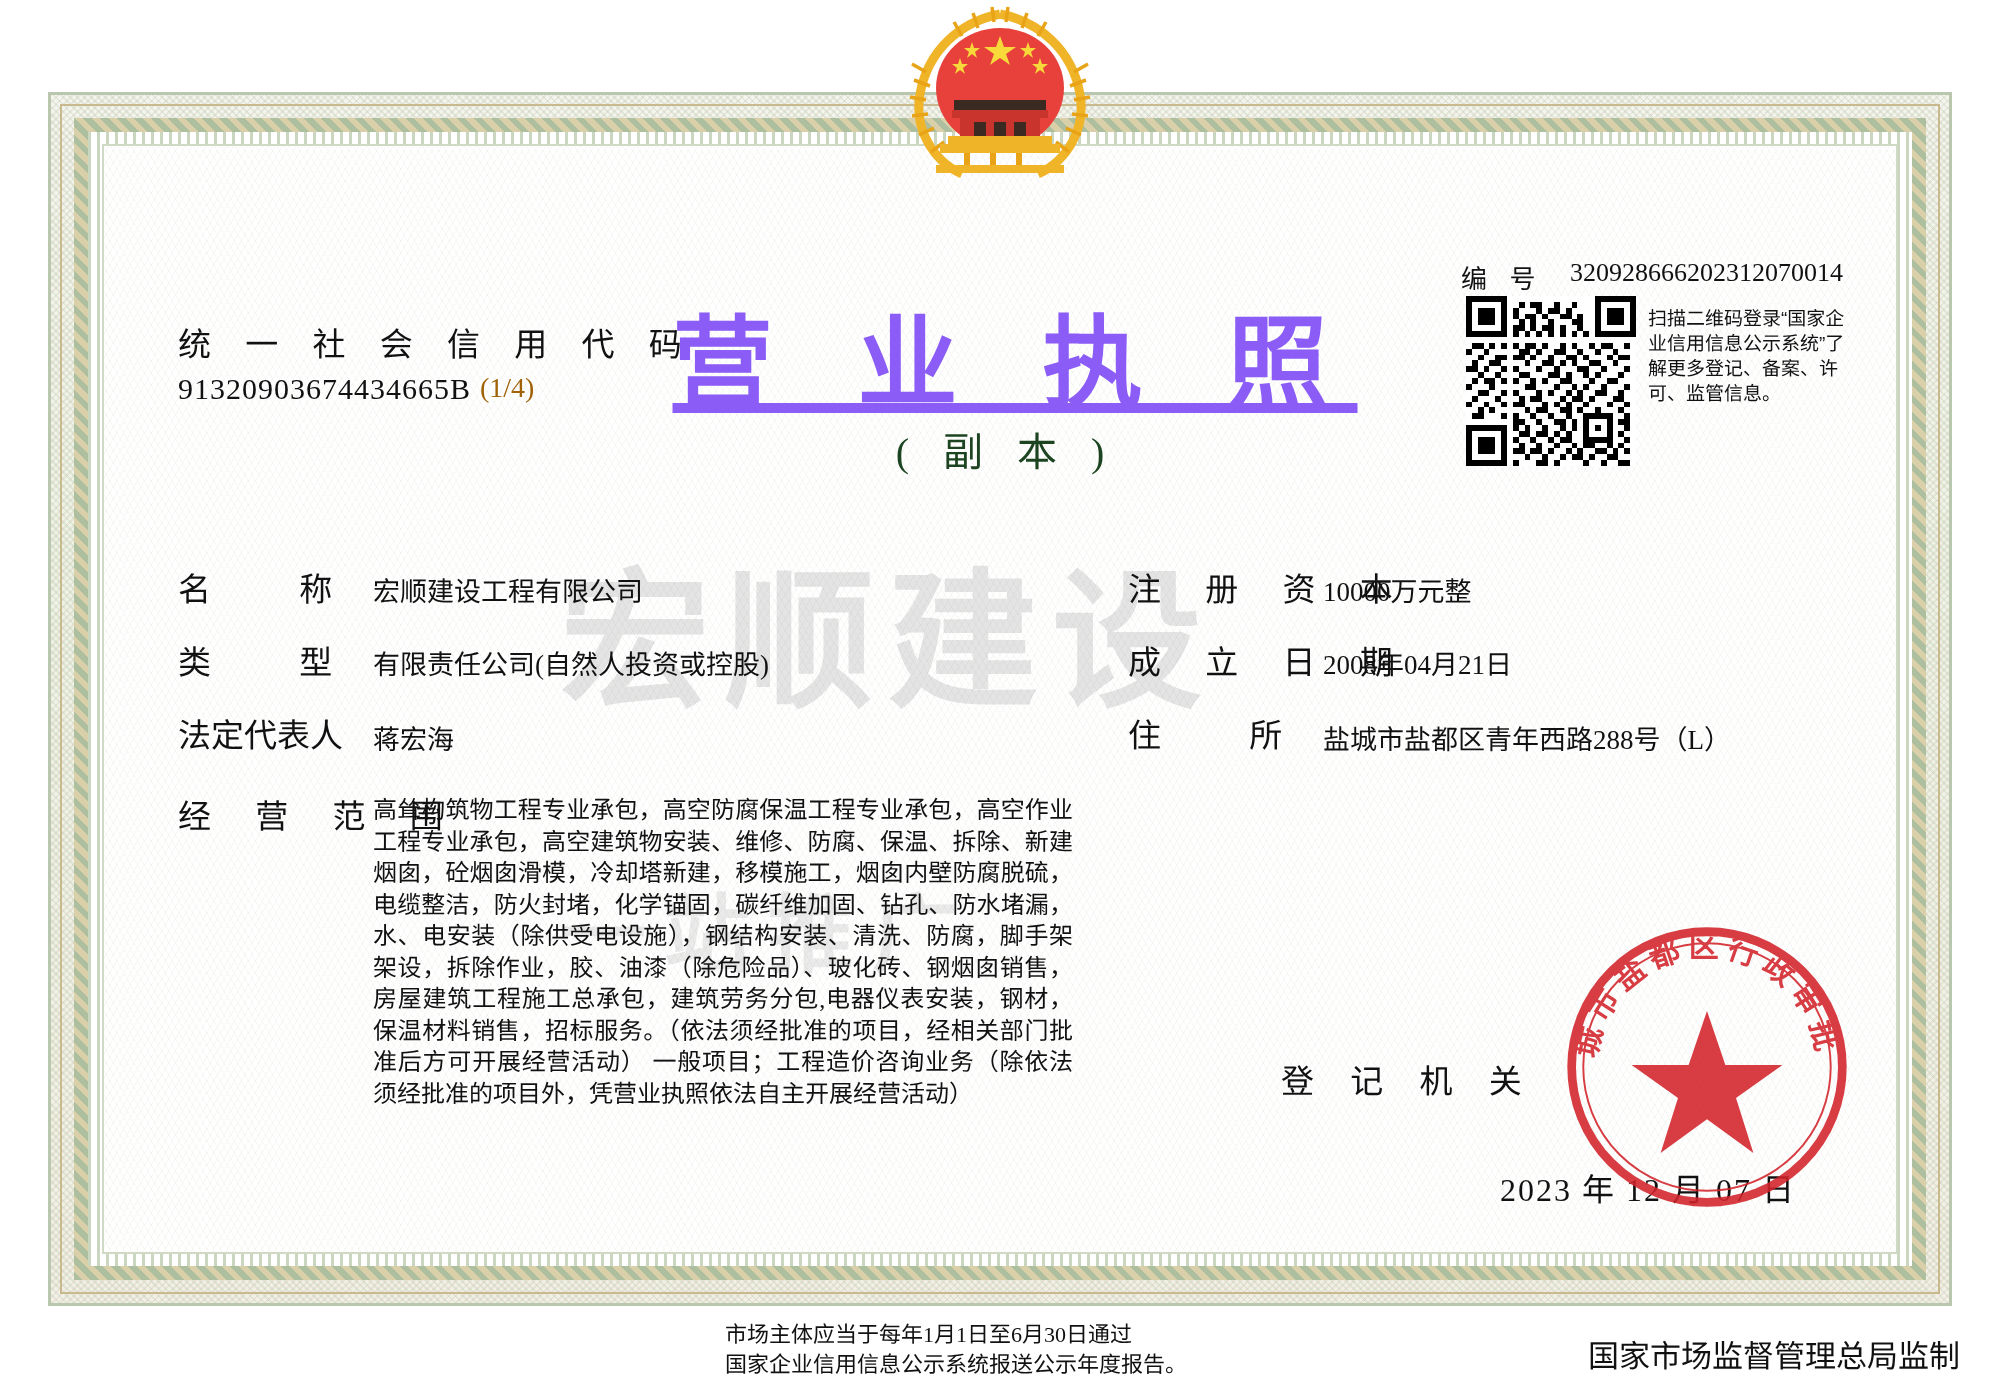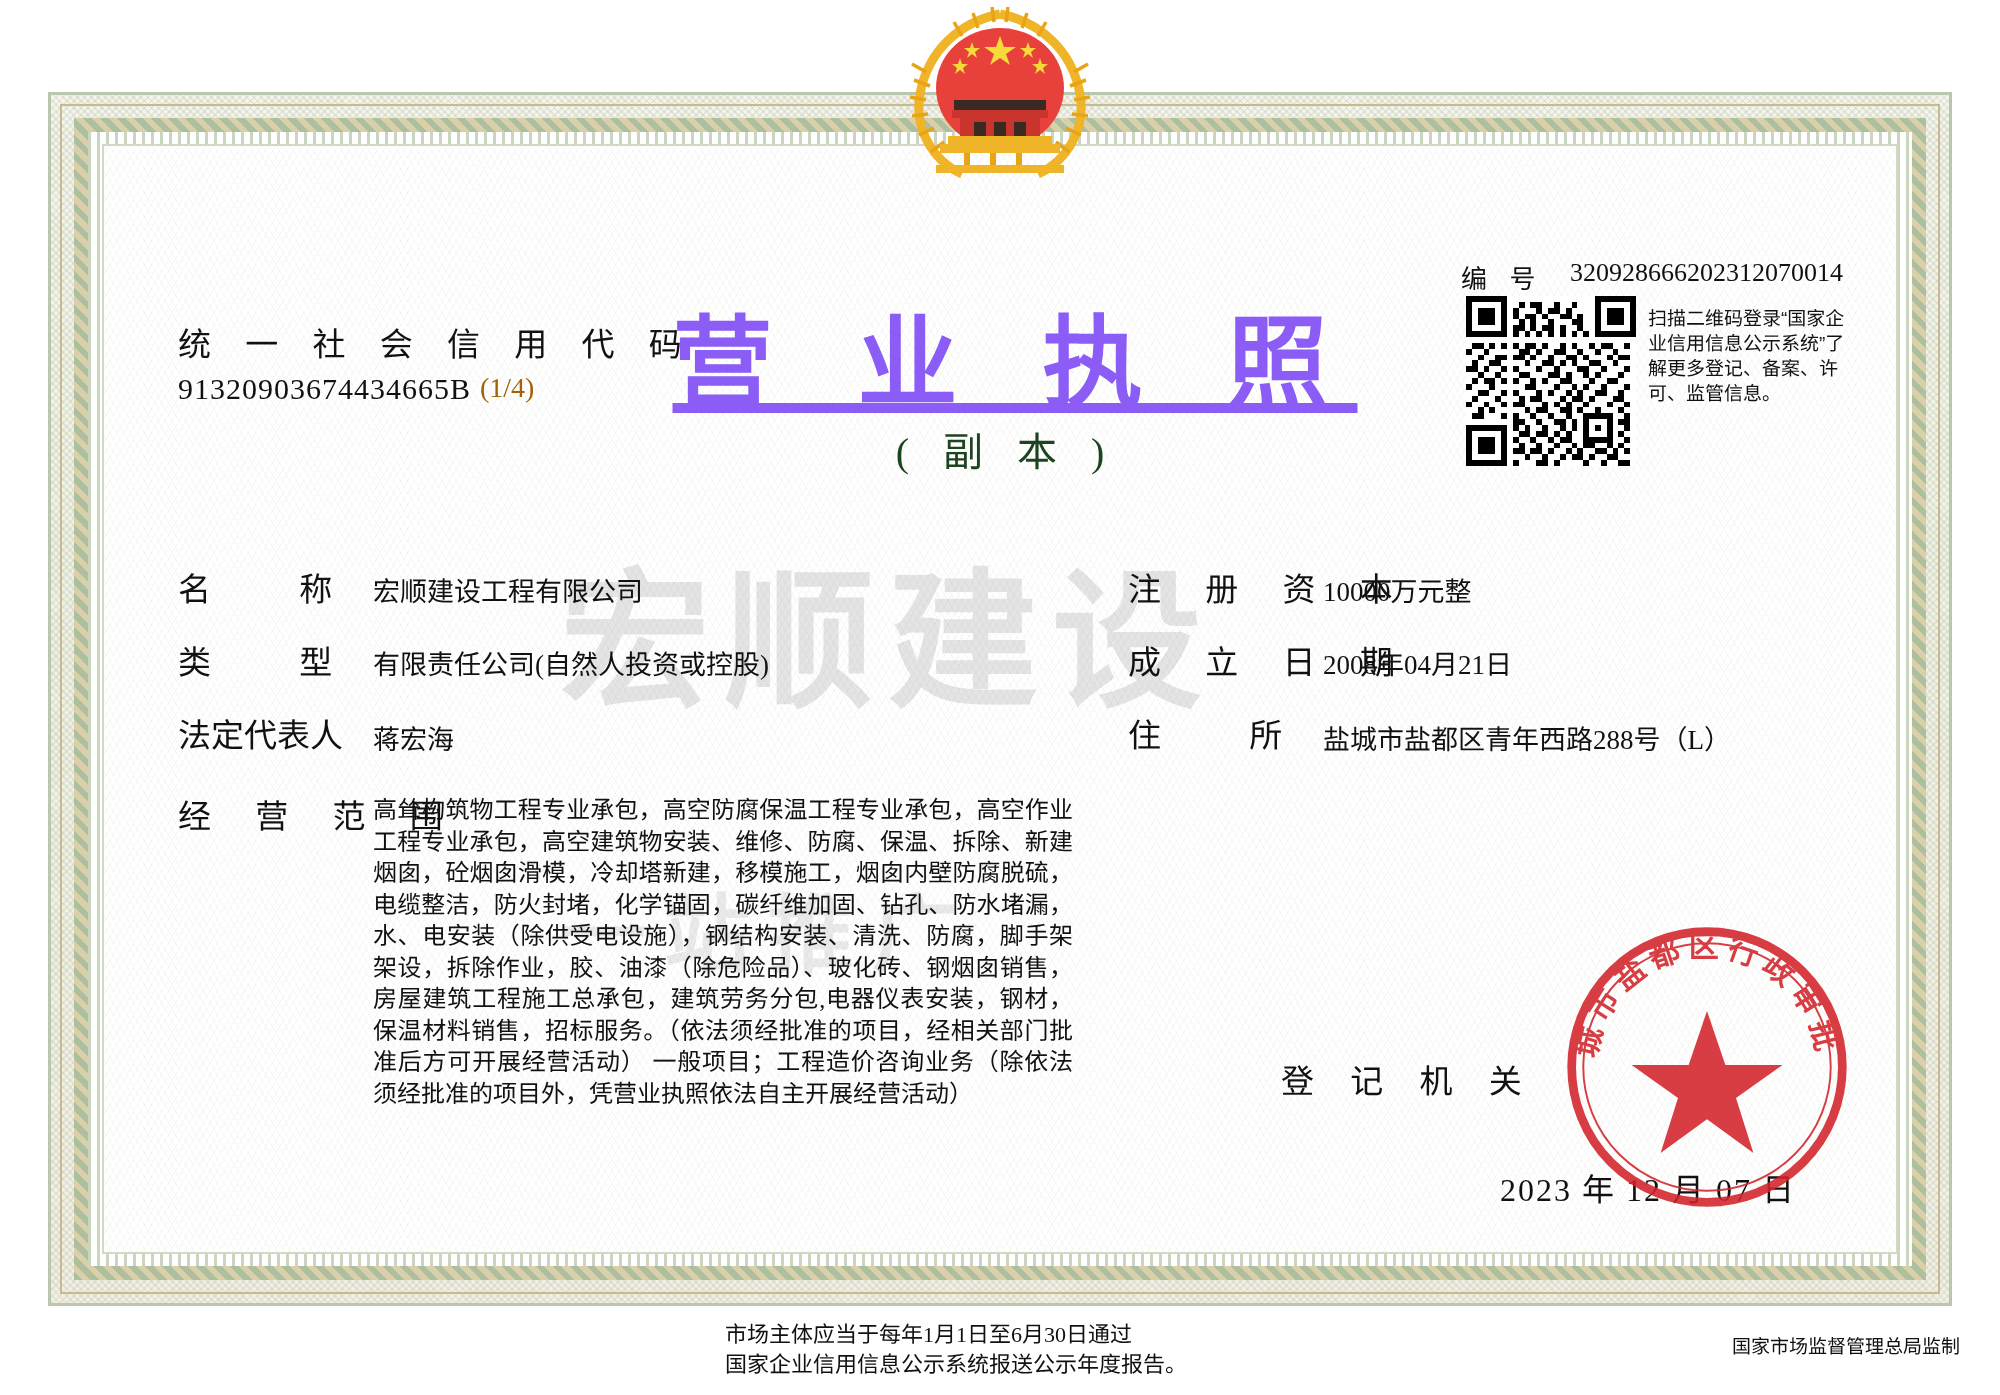--- a/index.html
+++ b/index.html
@@ -281,21 +281,21 @@
     font-size: 22px;
     line-height: 30px;
     color: #111;
     transform: translateX(-50%);
     z-index: 7;
     white-space: nowrap;
   }
   .footer-right {
     position: absolute;
     right: 40px; top: 1331px;
-    font-size: 19px;
+    font-size: 31px;
     color: #111;
     white-space: nowrap;
     z-index: 7;
   }
 </style>
 </head>
 <body>
 
 <div id="license">
 

